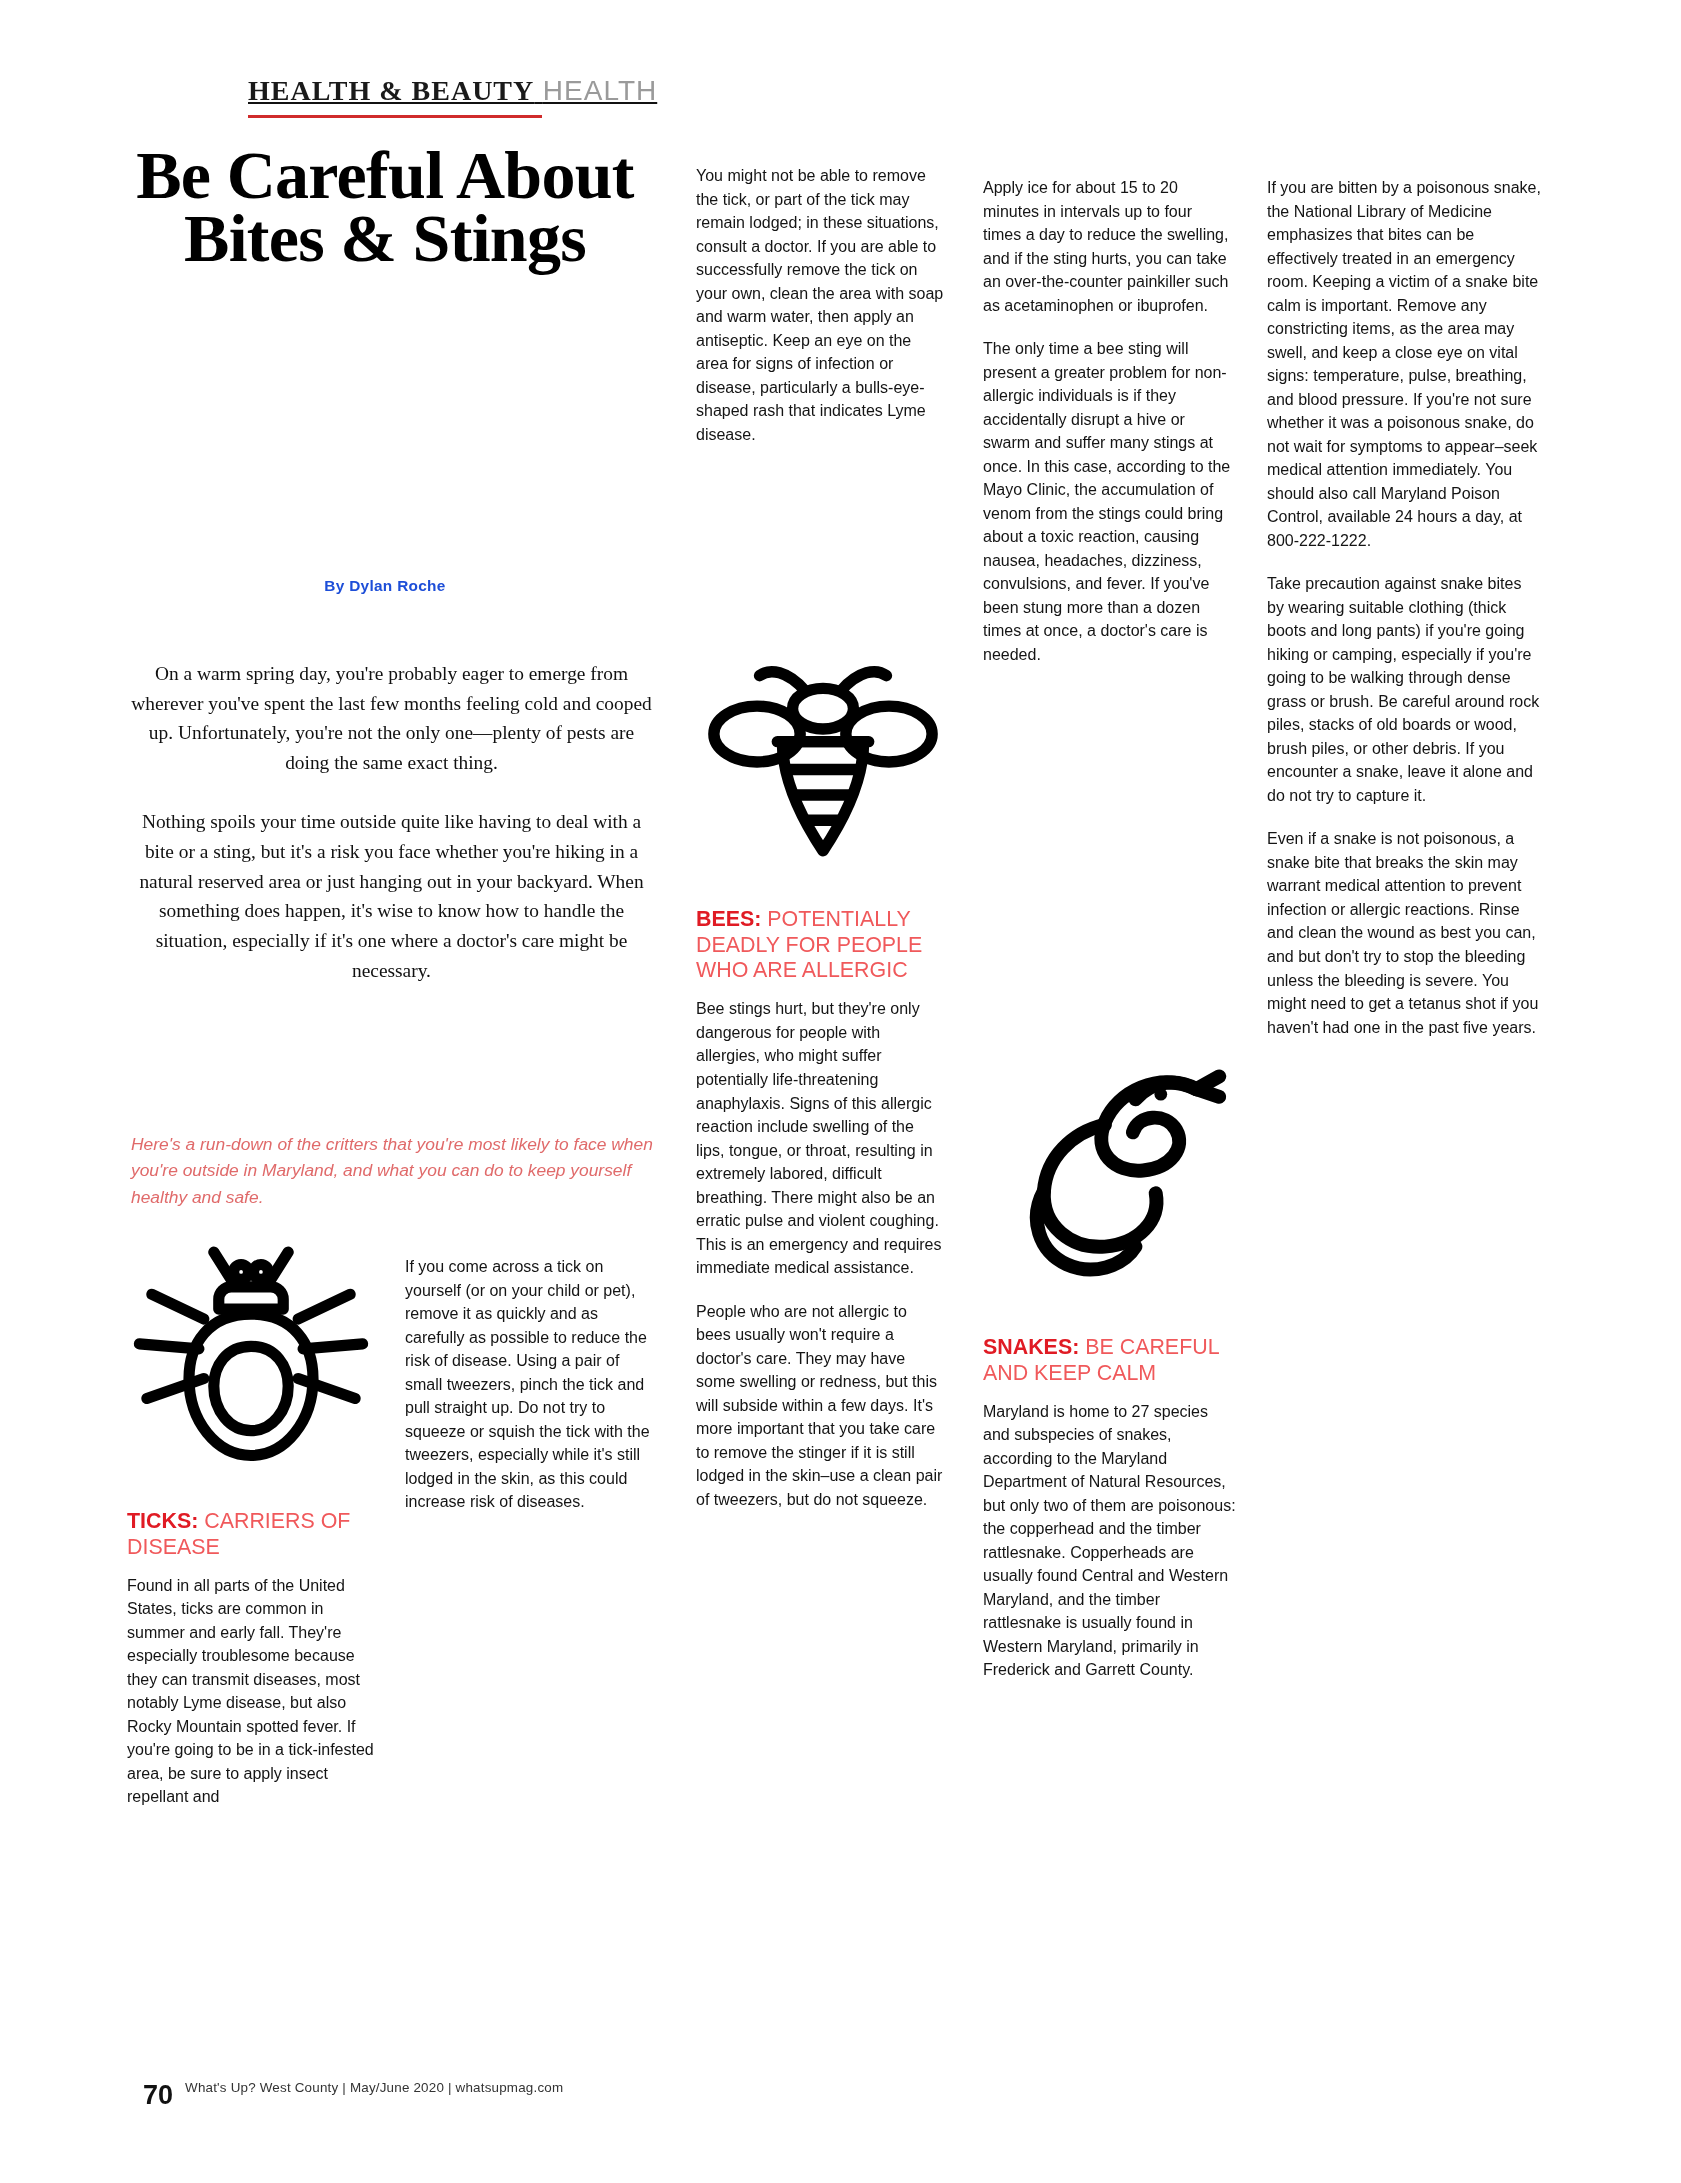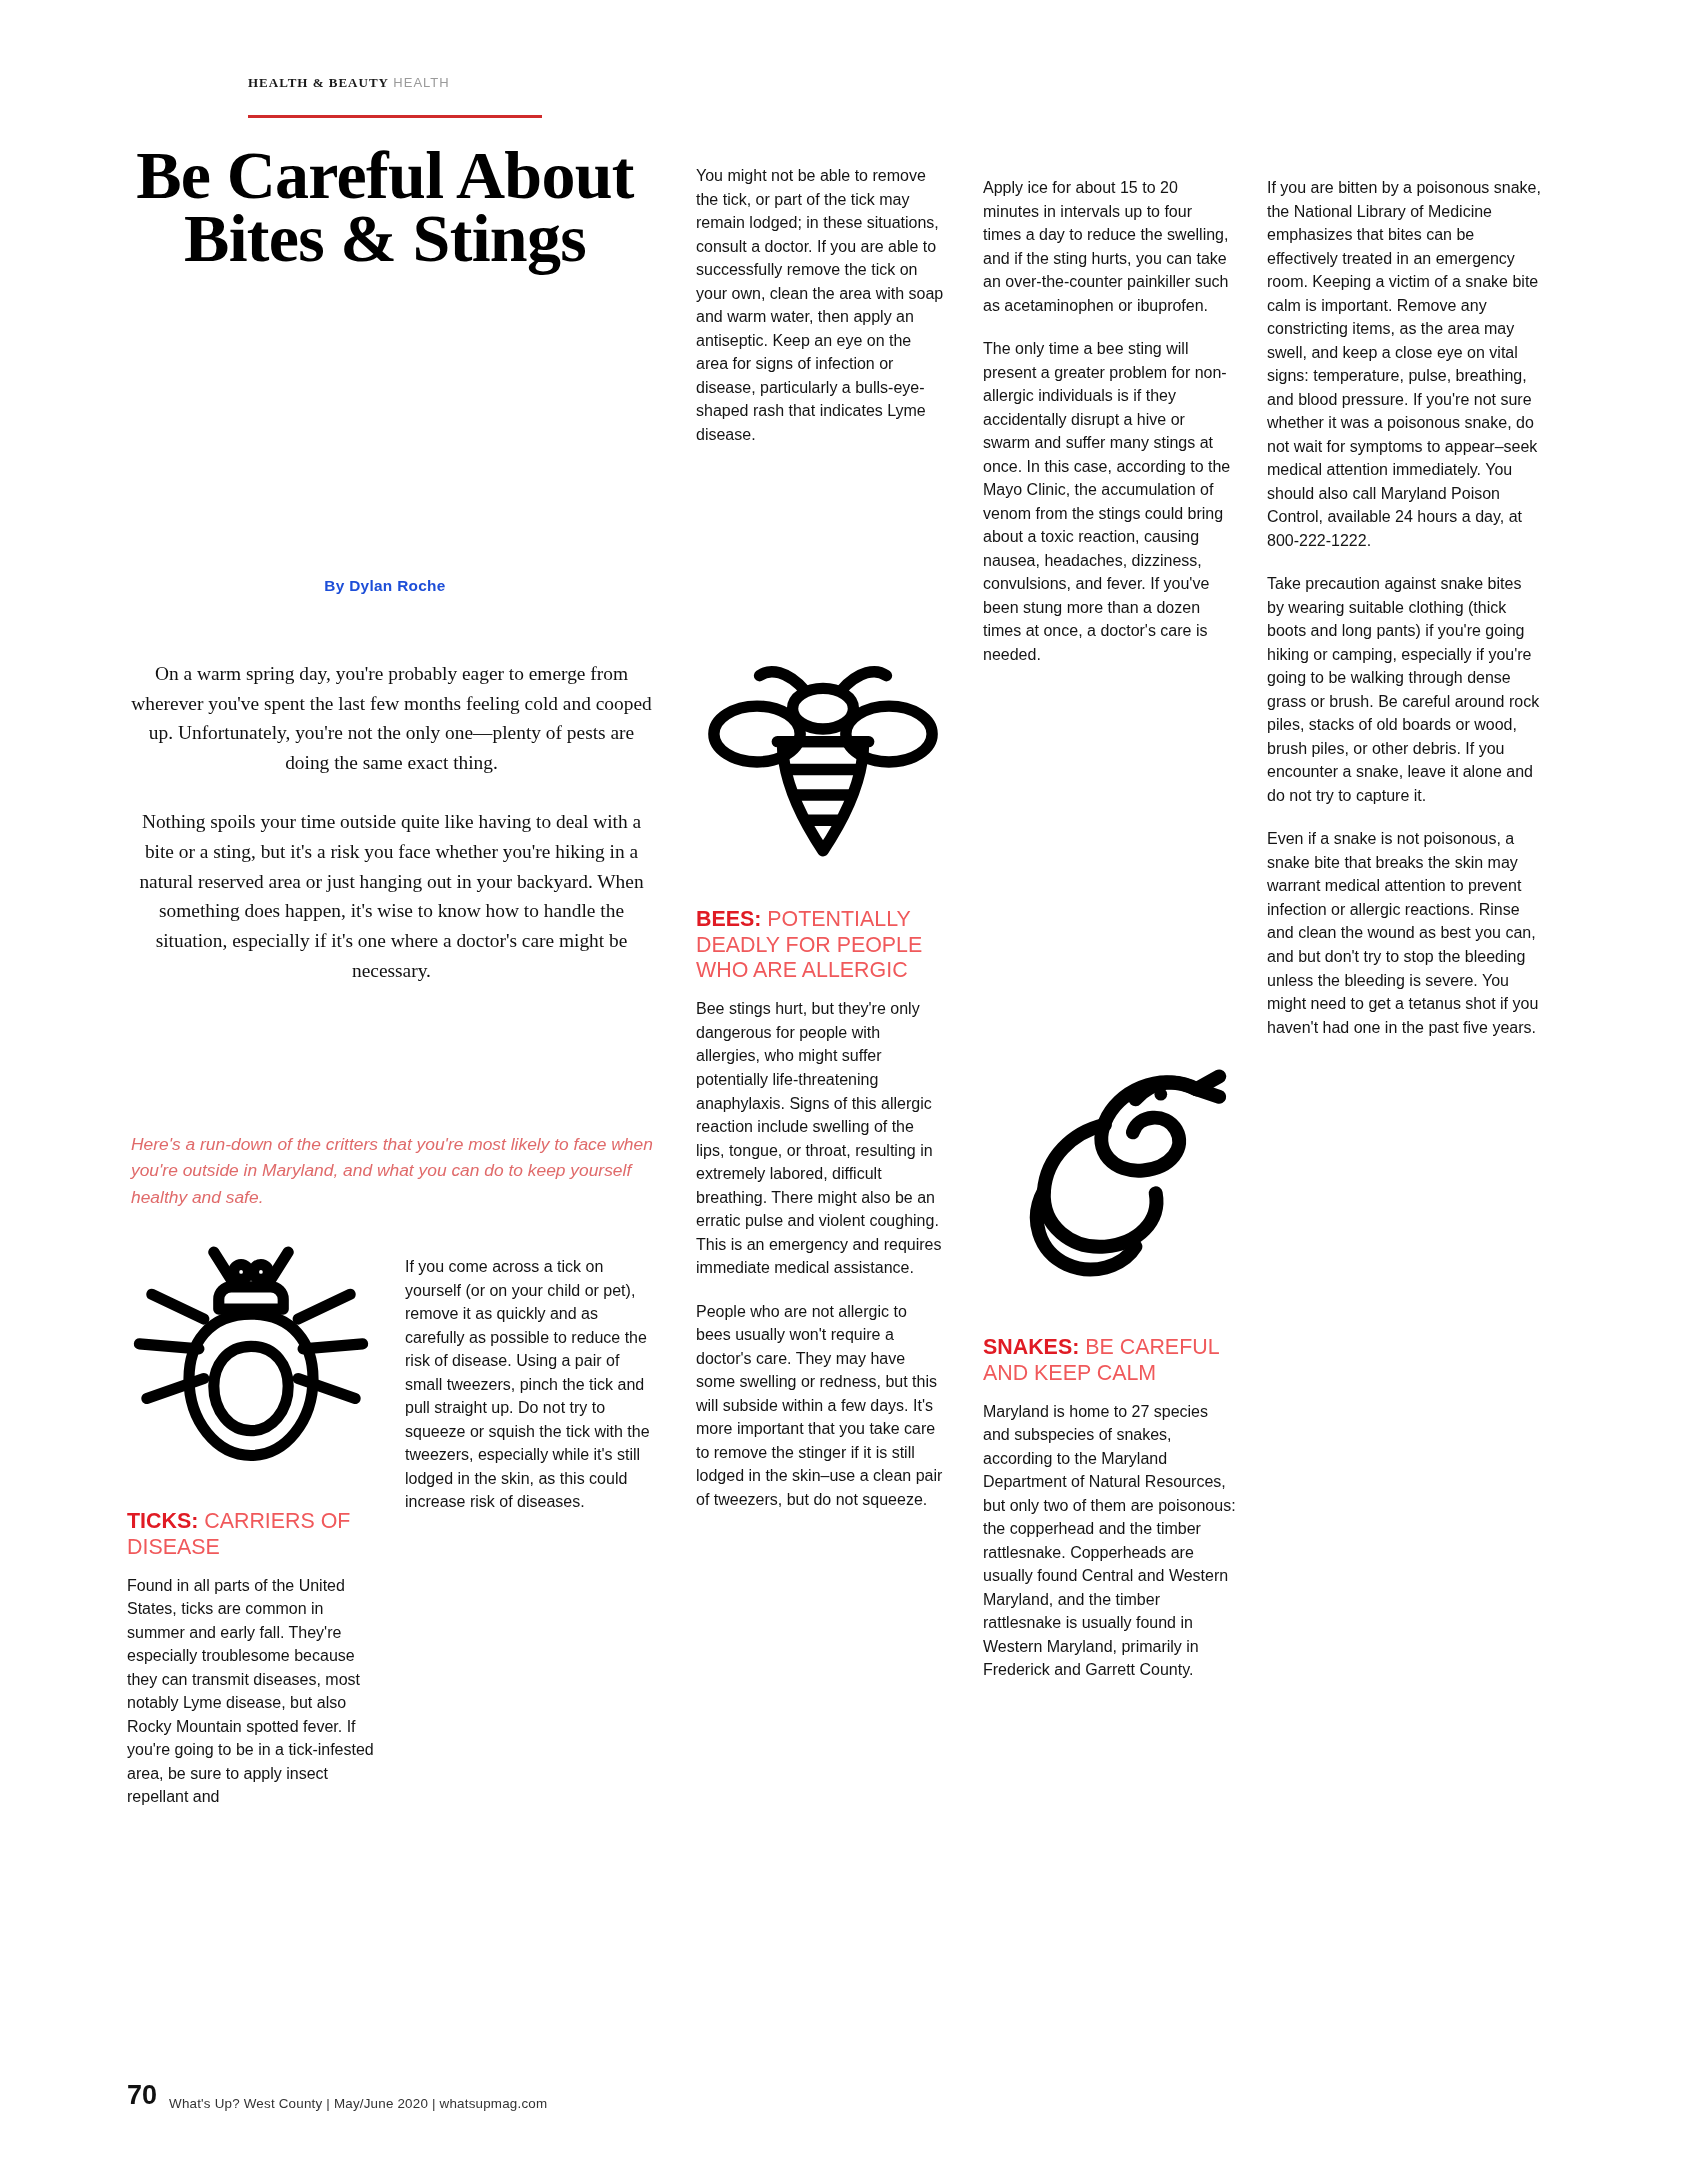--- a/index.html
+++ b/index.html
@@ -23,22 +23,23 @@
   }
 
   
   .kicker {
     position: absolute;
     left: 248px;
     top: 75px;
     width: 415px;
   }
   .kicker-line {
-    font-size: 13px;
+    font-size: 28px;
     letter-spacing: 0.8px;
+    text-decoration: underline;
   }
   .kicker-strong {
     font-family: "Liberation Serif", serif;
     font-weight: bold;
     color: #1a1a1a;
     letter-spacing: 1px;
   }
   .kicker-light {
     font-family: "Liberation Sans", sans-serif;
     color: #9a9a9a;
@@ -154,24 +155,24 @@
 
   .c3 { position: absolute; left: 983px; top: 164px; width: 248px; }
   .snake-icon-box { position: absolute; left: 983px; top: 1061px; width: 254px; height: 228px; }
   .c3-lower { position: absolute; left: 983px; top: 1335px; width: 254px; }
 
   .c4 { position: absolute; left: 1267px; top: 164px; width: 274px; }
 
   
   .footer {
     position: absolute;
-    left: 127px;
+    left: 143px;
     top: 2080px;
     display: flex;
-    align-items: flex-end;
+    align-items: flex-start;
     gap: 12px;
   }
   .folio {
     font-size: 27px;
     font-weight: bold;
     color: #111;
   }
   .footer-text {
     font-size: 13.4px;
     color: #333;

